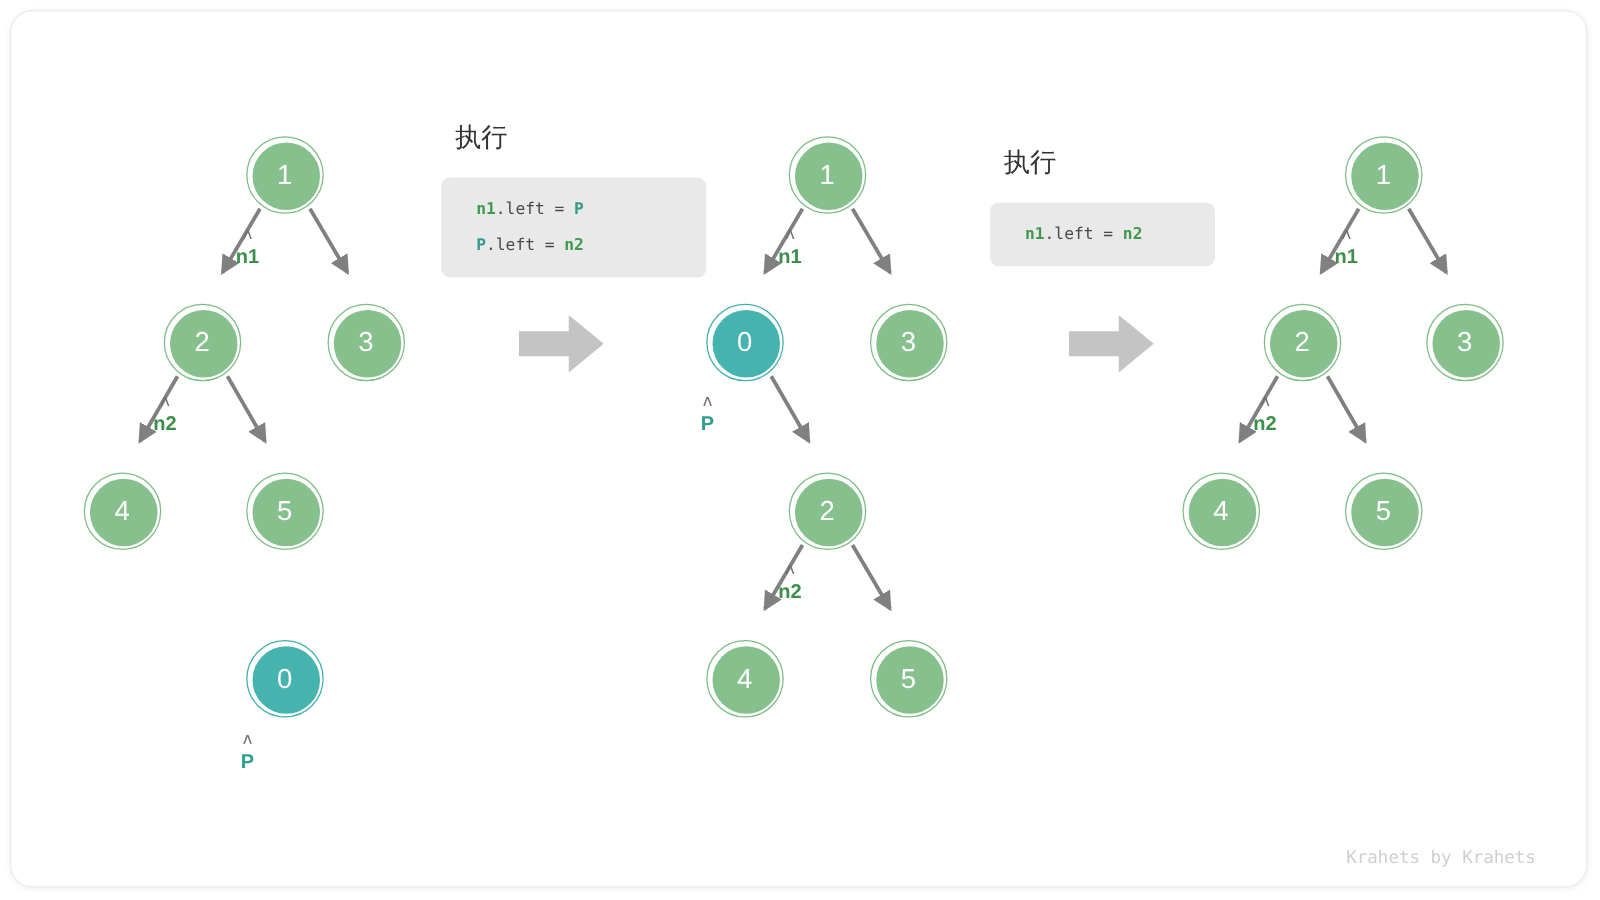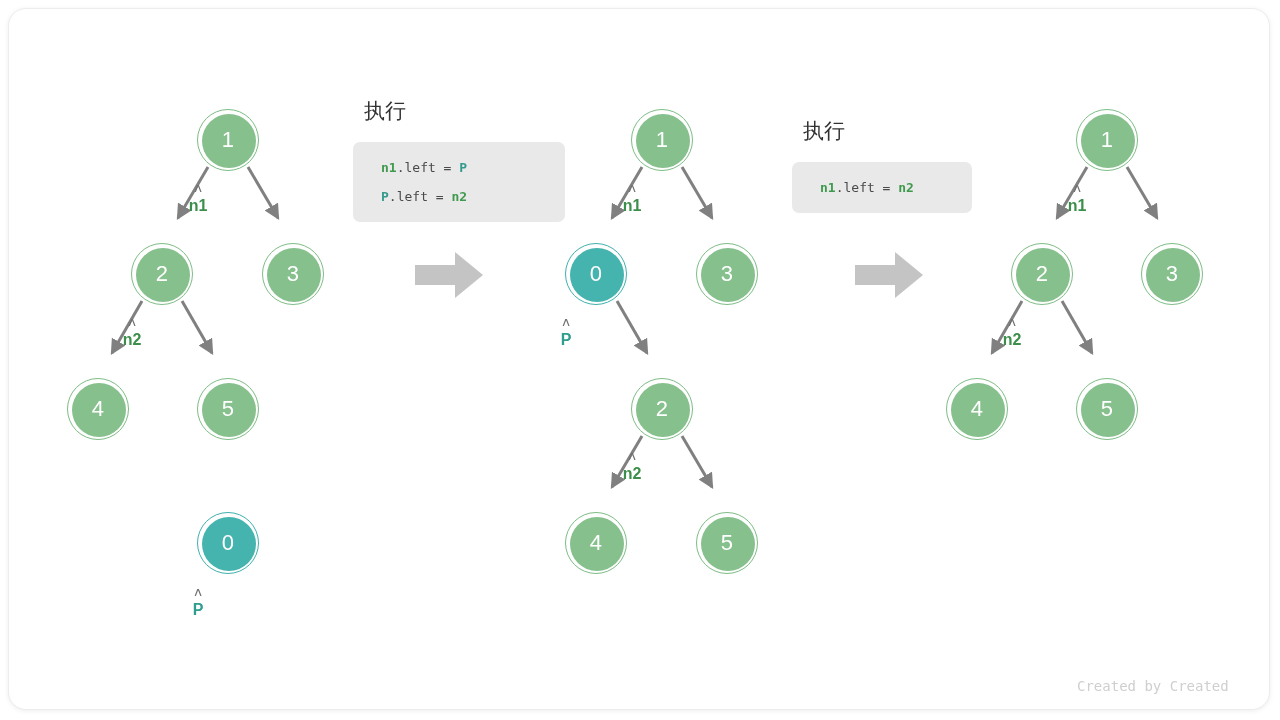--- a/index.html
+++ b/index.html
@@ -308,15 +308,15 @@
     <div class="ptr green" style="left:1047px;top:182px;">
       <span class="caret">ʌ</span>
       <span class="name">n1</span>
     </div>
     <div class="ptr green" style="left:982px;top:316px;">
       <span class="caret">ʌ</span>
       <span class="name">n2</span>
     </div>
   </div>
 
-  <div class="watermark" style="left:1077px;top:678px;">Created by Created</div>
+  <div class="watermark" style="left:1077px;top:678px;">Krahets by Krahets</div>
 
 </div>
 
 </body></html>

